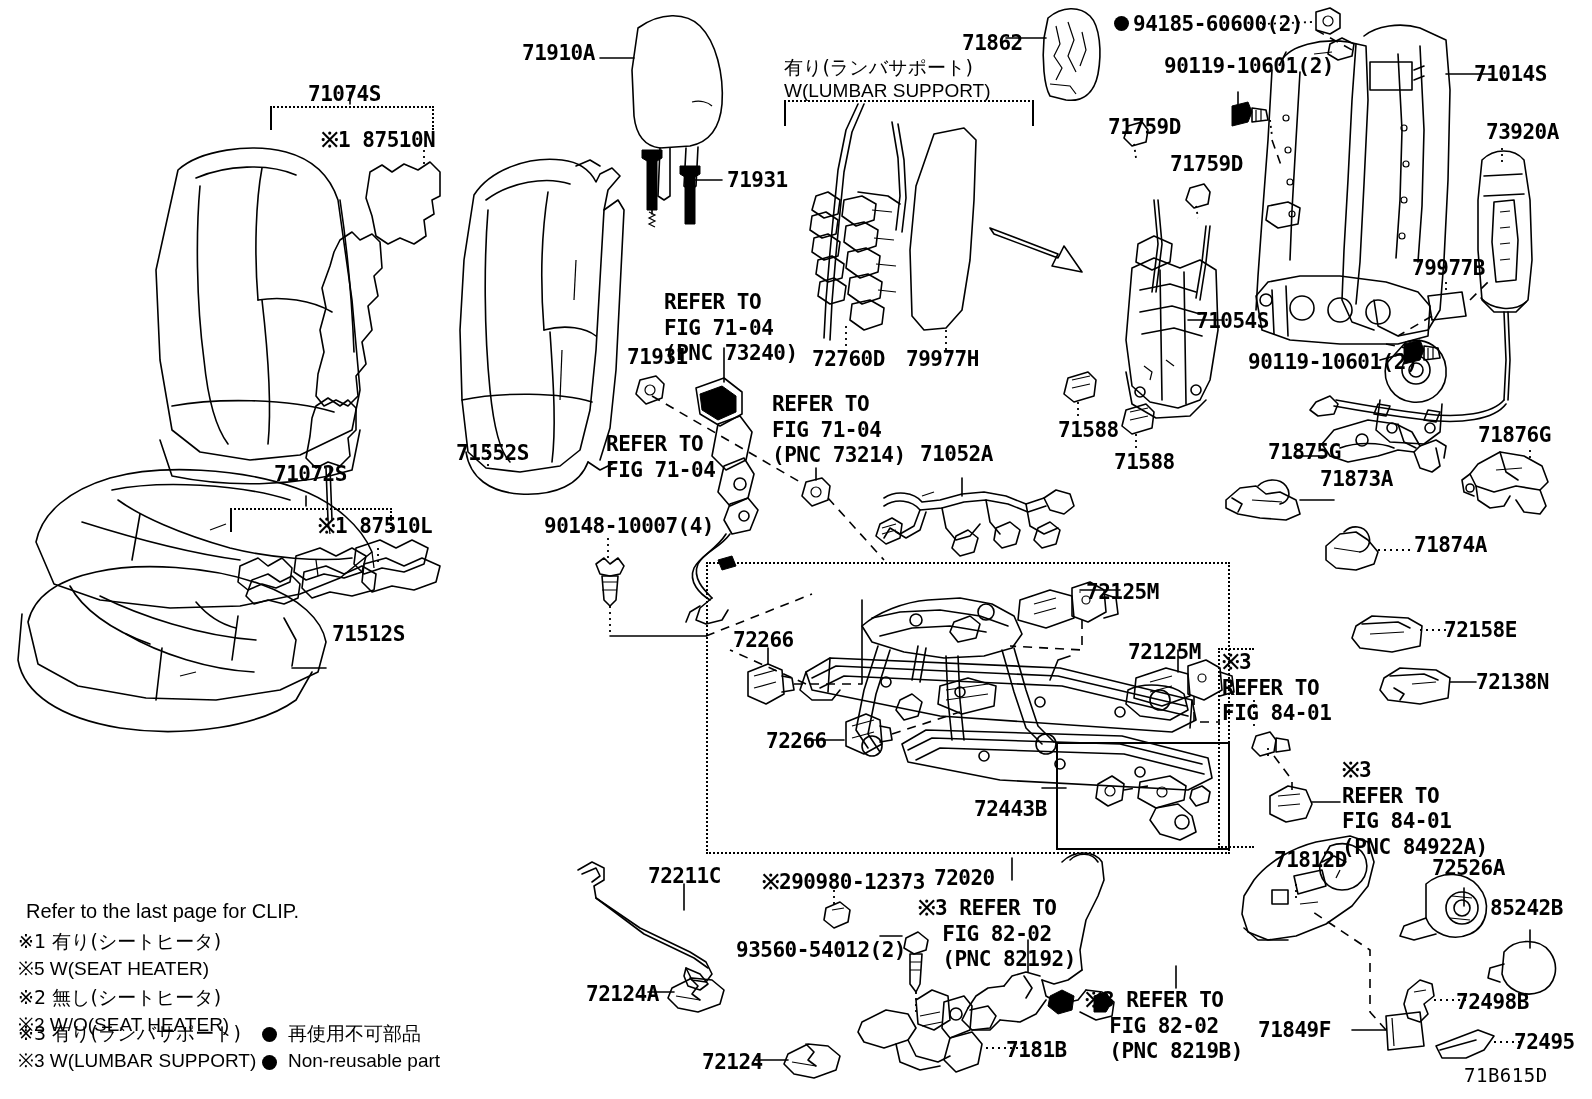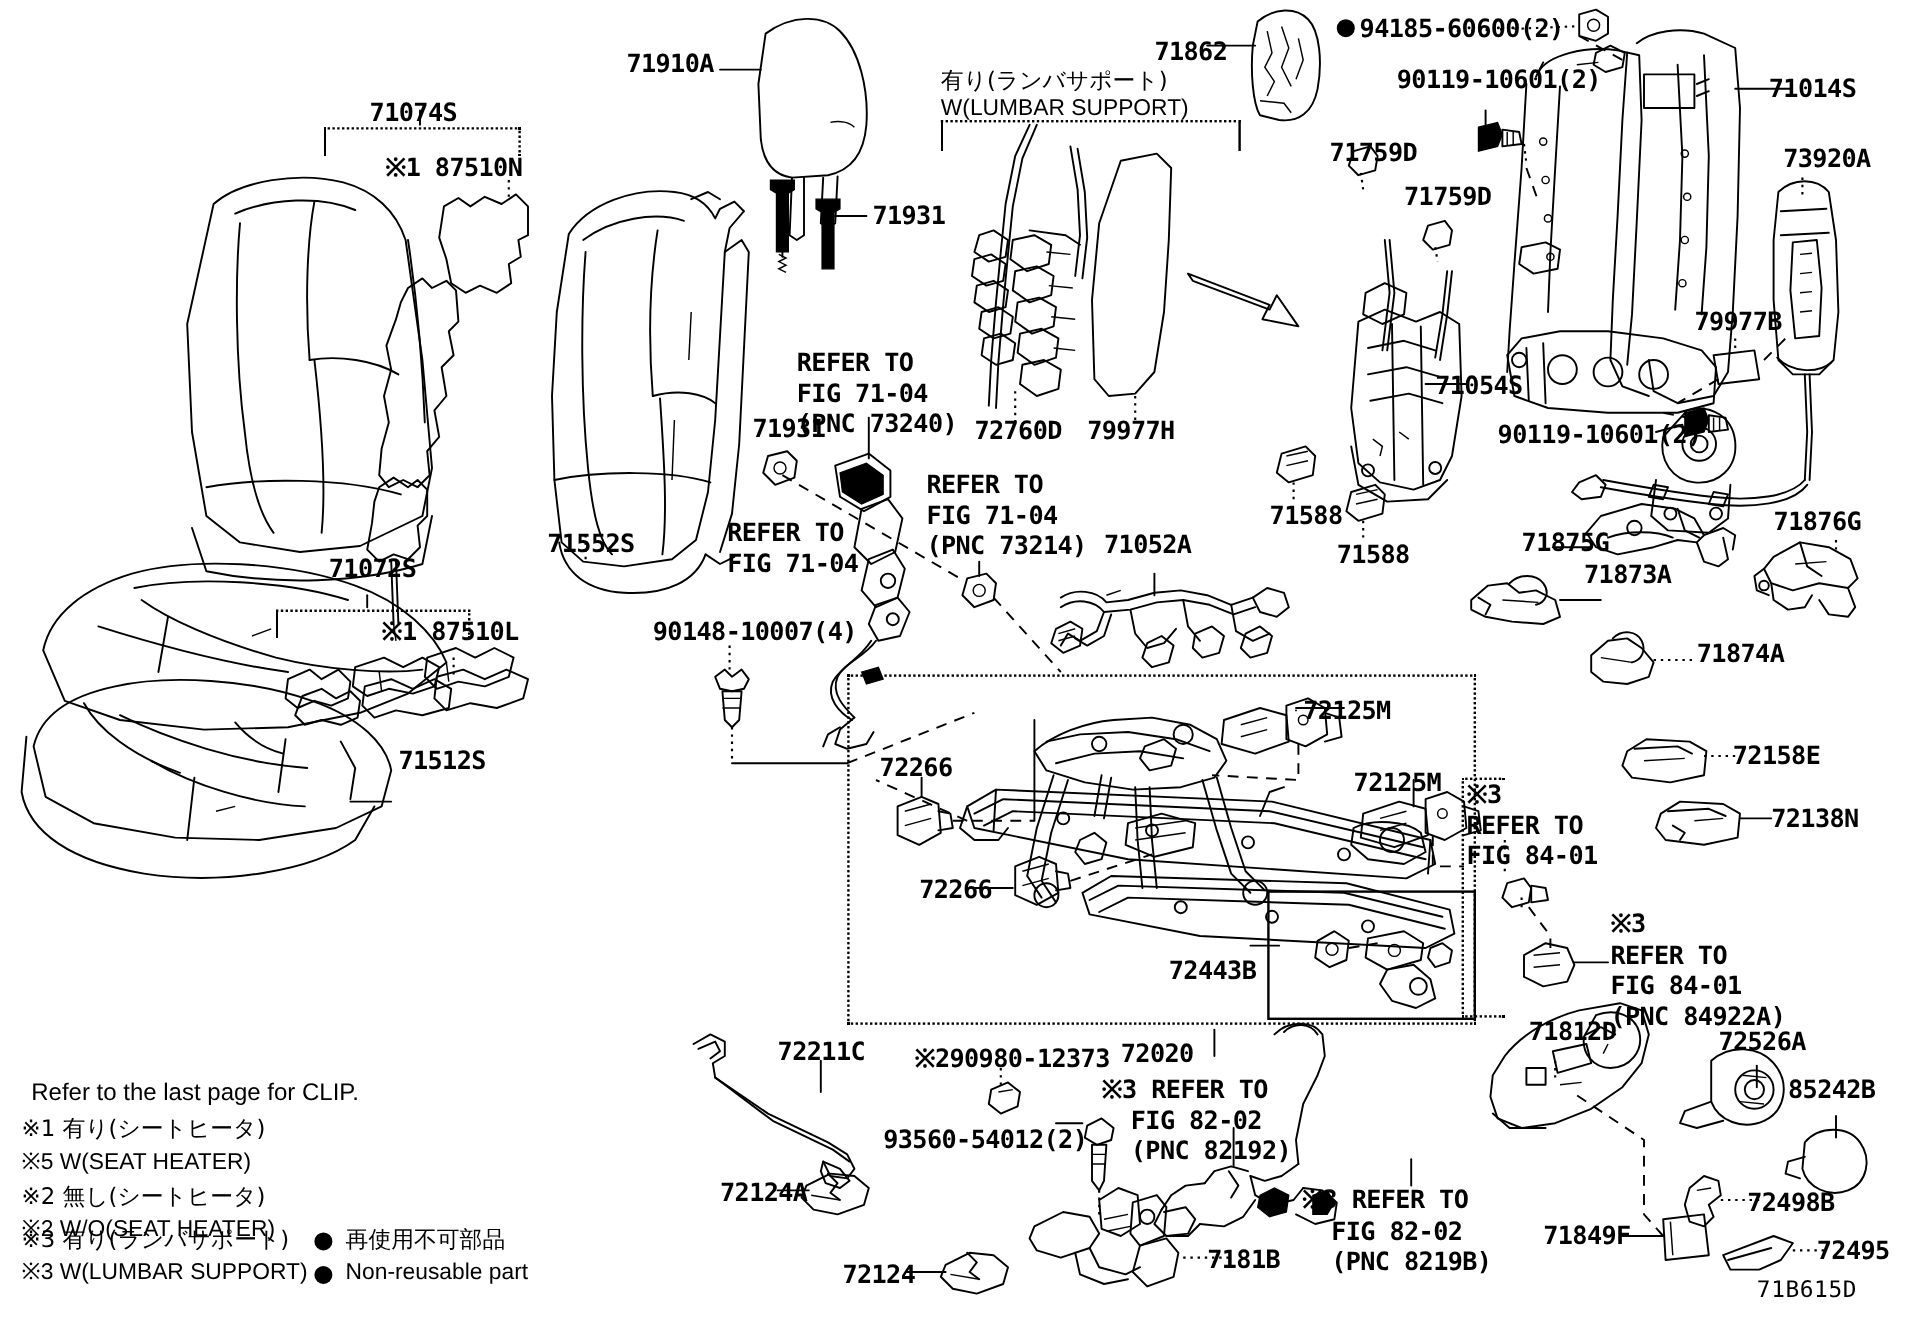--- a/index.html
+++ b/index.html
@@ -804,29 +804,29 @@
   <div class="lbl multi" style="left:918px;top:896px;">※3 REFER TO
   FIG 82-02
   (PNC 82192)</div>
   <div class="lbl multi" style="left:1085px;top:988px;">※3 REFER TO
   FIG 82-02
   (PNC 8219B)</div>
 
   <div class="lbl" style="left:648px;top:864px;">72211C</div>
   <div class="lbl" style="left:762px;top:870px;">※290980-12373</div>
   <div class="lbl" style="left:736px;top:938px;">93560-54012(2)</div>
-  <div class="lbl" style="left:600px;top:982px;">72124A</div>
+  <div class="lbl" style="left:586px;top:982px;">72124A</div>
   <div class="lbl" style="left:702px;top:1050px;">72124</div>
   <div class="lbl" style="left:1006px;top:1038px;">7181B</div>
 
   <div class="lbl" style="left:1274px;top:848px;">71812D</div>
   <div class="lbl" style="left:1432px;top:856px;">72526A</div>
   <div class="lbl" style="left:1490px;top:896px;">85242B</div>
   <div class="lbl" style="left:1456px;top:990px;">72498B</div>
-  <div class="lbl" style="left:1258px;top:1018px;margin-left:28px;">71849F</div>
+  <div class="lbl" style="left:1258px;top:1018px;">71849F</div>
   <div class="lbl" style="left:1514px;top:1030px;">72495</div>
 
   <div class="lbl san" style="left:26px;top:900px;font-size:20px;">Refer to the last page for CLIP.</div>
 
   <div class="lbl jp" style="left:18px;top:930px;">※1 有り(シートヒータ)</div>
   <div class="lbl san" style="left:18px;top:958px;">※5 W(SEAT HEATER)</div>
   <div class="lbl jp" style="left:18px;top:986px;">※2 無し(シートヒータ)</div>
   <div class="lbl san" style="left:18px;top:1014px;">※2 W/O(SEAT HEATER)</div>
   <div class="lbl jp" style="left:18px;top:1022px;">※3 有り(ランバサポート)</div>
   <div class="lbl san" style="left:18px;top:1050px;">※3 W(LUMBAR SUPPORT)</div>

